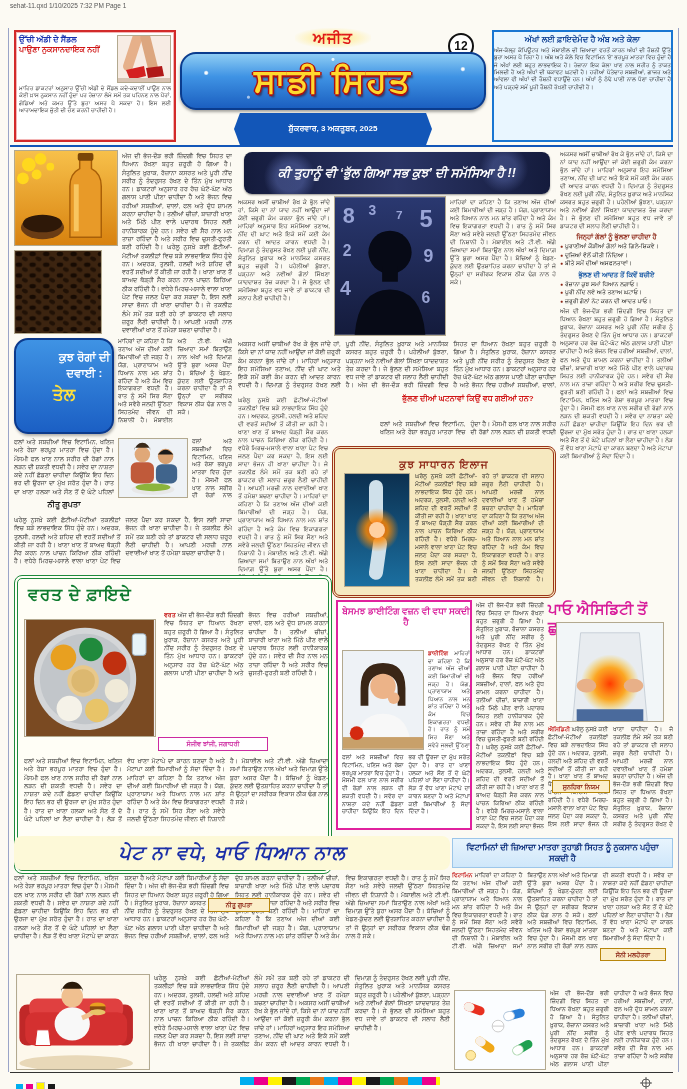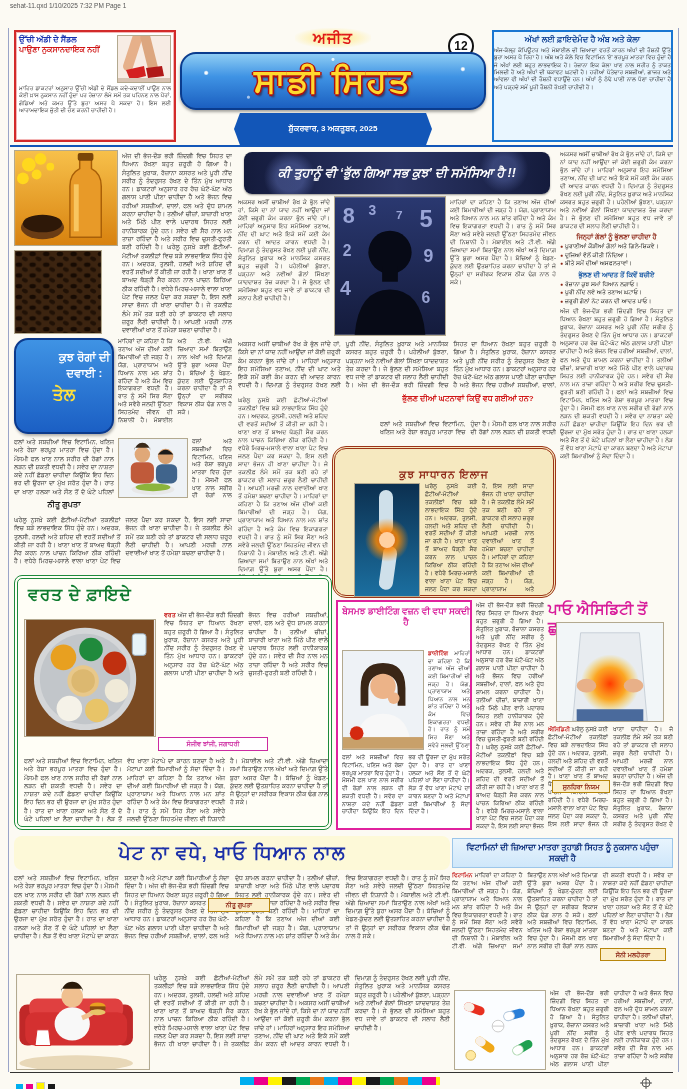--- a/index.html
+++ b/index.html
@@ -50,36 +50,36 @@
       radial-gradient(circle at 15% 60%, rgba(120,140,220,.35) 0 14px, transparent 26px),
       radial-gradient(circle at 85% 40%, rgba(120,140,220,.3) 0 12px, transparent 24px),
       linear-gradient(90deg,#141b3c,#2b3566 50%,#141b3c);
      border-radius:8px;color:#fff;font-size:12.5px;font-weight:bold;text-align:center;
      display:flex;align-items:center;justify-content:center;padding:0 6px;line-height:1.2;box-shadow:0 1px 2px rgba(0,0,0,.4);font-style:italic;}
   .redsub{color:#d01616;font-weight:bold;font-size:8px;text-align:center;line-height:1.25;}
   .subh1{color:#8c2414;font-weight:bold;font-size:6.8px;text-align:center;margin:3px 0 1px;}
   .subh2{color:#0b4fa0;font-weight:bold;font-size:6.8px;text-align:center;margin:3px 0 1px;}
   .bul{display:flex;gap:2px;font-size:6.0px;line-height:1.35;text-align:left;}
   .bul .d{color:#8c2414;font-size:5px;line-height:1.7;}
-  .treatbox{background:#f6e9c0;border:3px double #9c3418;border-radius:14px;padding:19px;}
+  .treatbox{background:#f6e9c0;border:3px double #9c3418;border-radius:8px;padding:9px;}
   .treattitle{color:#8c2414;font-weight:bold;font-size:10.5px;text-align:center;letter-spacing:1px;margin-bottom:2px;}
   
   .fastbox{background:#fffef6;border:4px double #1e8a3c;border-radius:8px;}
   .fasttitle{color:#0e7a2e;font-weight:bold;font-size:17px;letter-spacing:1px;}
   .authbox{border:1px solid #cc2aa0;color:#cc2aa0;background:#fff;font-size:6.5px;font-weight:bold;
      display:flex;align-items:center;justify-content:center;}
   .tanbox{border:1px solid #b8860b;color:#8c2414;background:#fbeec9;font-size:6.4px;font-weight:bold;
      display:flex;align-items:center;justify-content:center;}
   
   .dietbox{background:#fff;border:2px solid #e0219e;padding-left:47px;}
   .diettitle{color:#d81b9a;font-weight:bold;font-size:9px;text-align:center;line-height:1.25;}
   .aciditytitle{color:#d81b9a;font-weight:bold;font-size:15px;text-align:left;}
   
   .bellytitle{background:#fdf9d8;border-radius:8px;color:#1b2fa8;font-weight:bold;font-size:19px;
-     display:flex;align-items:center;justify-content:center;letter-spacing:1px;}
+     display:flex;align-items:center;justify-content:center;letter-spacing:1px;font-style:italic;}
   .vittitle{background:linear-gradient(#e8f4fd,#cfe7fa);border:1px solid #9cc6ea;color:#0b2d7a;font-weight:bold;
      font-size:8.4px;text-align:center;line-height:1.3;display:flex;align-items:center;justify-content:flex-start;padding:0 4px;}
   .edge{background:#9aa4c8;}
   .regstrip{background:repeating-linear-gradient(90deg,#00aeef 0 14px,#ec008c 14px 28px,#fff200 28px 42px,#1a1a1a 42px 56px,#00a651 56px 70px,#e87818 70px 84px);}
   .csq{width:7px;height:7px;display:inline-block;margin-right:3px;}
 </style>
 </head>
 <body>
 
 <div class="page">
@@ -326,21 +326,21 @@
     <div class="bul">
         <span class="d">●</span>
         <span>ਜ਼ਰੂਰੀ ਗੱਲਾਂ ਨੋਟ ਕਰਨ ਦੀ ਆਦਤ ਪਾਓ।</span>
       </div>
     <div class="body" style="font-size:6.0px;margin-top:2px">
       <span>ਅੱਜ ਦੀ ਭੱਜ-ਦੌੜ ਭਰੀ ਜ਼ਿੰਦਗੀ ਵਿਚ ਸਿਹਤ ਦਾ ਧਿਆਨ ਰੱਖਣਾ ਬਹੁਤ ਜ਼ਰੂਰੀ ਹੋ ਗਿਆ ਹੈ। ਸੰਤੁਲਿਤ ਖ਼ੁਰਾਕ, ਰੋਜ਼ਾਨਾ ਕਸਰਤ ਅਤੇ ਪੂਰੀ ਨੀਂਦ ਸਰੀਰ ਨੂੰ ਤੰਦਰੁਸਤ ਰੱਖਣ ਦੇ ਤਿੰਨ ਮੁੱਖ ਆਧਾਰ ਹਨ। ਡਾਕਟਰਾਂ ਅਨੁਸਾਰ ਹਰ ਰੋਜ਼ ਘੱਟੋ-ਘੱਟ ਅੱਠ ਗਲਾਸ ਪਾਣੀ ਪੀਣਾ ਚਾਹੀਦਾ ਹੈ ਅਤੇ ਭੋਜਨ ਵਿਚ ਹਰੀਆਂ ਸਬਜ਼ੀਆਂ, ਦਾਲਾਂ, ਫਲ ਅਤੇ ਦੁੱਧ ਸ਼ਾਮਲ ਕਰਨਾ ਚਾਹੀਦਾ ਹੈ। ਤਲੀਆਂ ਚੀਜ਼ਾਂ, ਬਾਜ਼ਾਰੀ ਖਾਣਾ ਅਤੇ ਮਿੱਠੇ ਪੀਣ ਵਾਲੇ ਪਦਾਰਥ ਸਿਹਤ ਲਈ ਹਾਨੀਕਾਰਕ ਹੁੰਦੇ ਹਨ। ਸਵੇਰ ਦੀ ਸੈਰ ਨਾਲ ਮਨ ਤਾਜ਼ਾ ਰਹਿੰਦਾ ਹੈ ਅਤੇ ਸਰੀਰ ਵਿਚ ਚੁਸਤੀ-ਫੁਰਤੀ ਬਣੀ ਰਹਿੰਦੀ ਹੈ।</span>
       <span>ਫਲਾਂ ਅਤੇ ਸਬਜ਼ੀਆਂ ਵਿਚ ਵਿਟਾਮਿਨ, ਖਣਿਜ ਅਤੇ ਰੇਸ਼ਾ ਭਰਪੂਰ ਮਾਤਰਾ ਵਿਚ ਹੁੰਦਾ ਹੈ। ਮੌਸਮੀ ਫਲ ਖਾਣ ਨਾਲ ਸਰੀਰ ਦੀ ਰੋਗਾਂ ਨਾਲ ਲੜਨ ਦੀ ਸ਼ਕਤੀ ਵਧਦੀ ਹੈ। ਸਵੇਰ ਦਾ ਨਾਸ਼ਤਾ ਕਦੇ ਨਹੀਂ ਛੱਡਣਾ ਚਾਹੀਦਾ ਕਿਉਂਕਿ ਇਹ ਦਿਨ ਭਰ ਦੀ ਊਰਜਾ ਦਾ ਮੁੱਖ ਸਰੋਤ ਹੁੰਦਾ ਹੈ। ਰਾਤ ਦਾ ਖਾਣਾ ਹਲਕਾ ਅਤੇ ਸੌਣ ਤੋਂ ਦੋ ਘੰਟੇ ਪਹਿਲਾਂ ਖਾ ਲੈਣਾ ਚਾਹੀਦਾ ਹੈ। ਲੋੜ ਤੋਂ ਵੱਧ ਖਾਣਾ ਮੋਟਾਪੇ ਦਾ ਕਾਰਨ ਬਣਦਾ ਹੈ ਅਤੇ ਮੋਟਾਪਾ ਕਈ ਬਿਮਾਰੀਆਂ ਨੂੰ ਸੱਦਾ ਦਿੰਦਾ ਹੈ।</span>
     </div>
   </div>
 
-  <div class="abs fastbox" style="left:14px;top:575px;width:318px;height:255px">
+  <div class="abs fastbox" style="left:14px;top:575px;width:318px;height:299px">
     <div class="fasttitle abs" style="left:10px;top:6px">ਵਰਤ ਦੇ ਫ਼ਾਇਦੇ</div>
     <div class="photo abs" style="left:6px;top:40px;width:132px;height:118px">
       <svg viewBox="0 0 130 118">
         <rect width="130" height="118" fill="#7a4a22"></rect>
         <circle cx="60" cy="60" r="52" fill="#d4d6d8"></circle>
           <circle cx="60" cy="60" r="46" fill="#c2c6ca"></circle>
         <circle cx="38" cy="38" r="13" fill="#e8a020"></circle>
           <circle cx="66" cy="30" r="12" fill="#208a3c"></circle>
         <circle cx="90" cy="44" r="12" fill="#c03010"></circle>
           <circle cx="92" cy="72" r="12" fill="#f0ead8"></circle>

